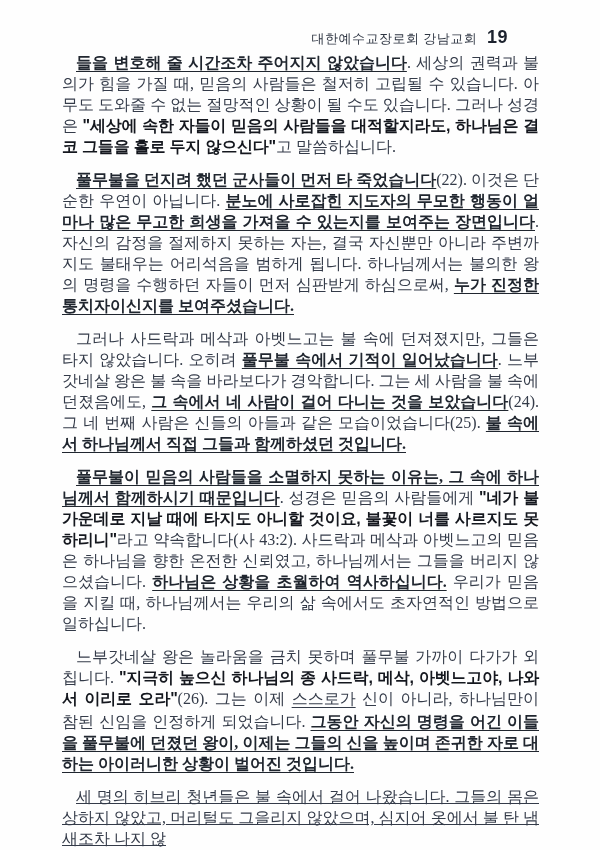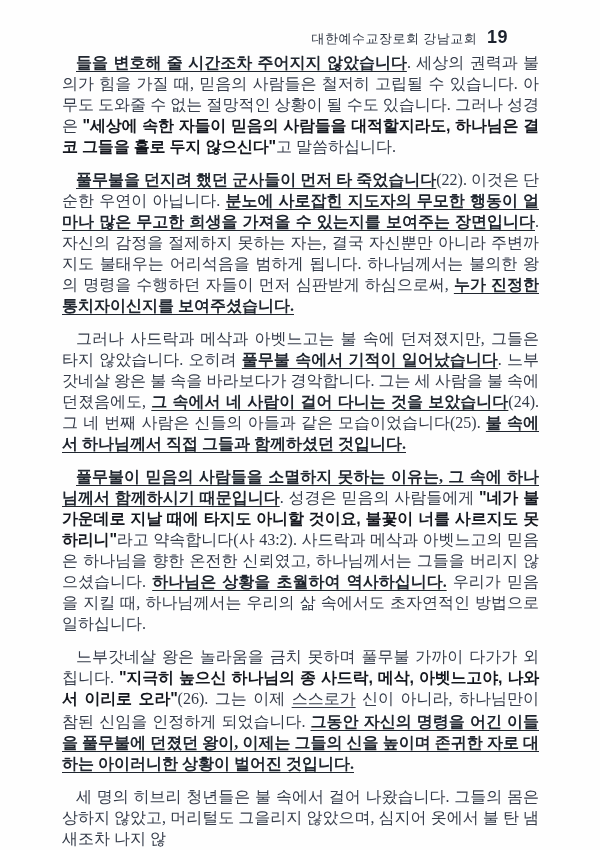--- a/index.html
+++ b/index.html
@@ -41,21 +41,21 @@
     font-size: 16px;
     line-height: 21px;
     color: #343b49;
     text-align: justify;
     word-break: break-all;
   }
   .content p {
     margin: 0 0 12px 0;
     text-indent: 14px;
   }
-  .content p:last-child { margin-bottom: 0; }
+  .content p:last-child { margin-bottom: 0; text-decoration: underline; }
   .run-normal { }
   .run-emph {
     font-weight: 700;
     color: #20262f;
     text-decoration: underline;
     text-decoration-thickness: 1.4px;
     text-underline-offset: 3px;
   }
   .run-quote {
     font-family: "Liberation Sans", "DejaVu Sans", sans-serif;

